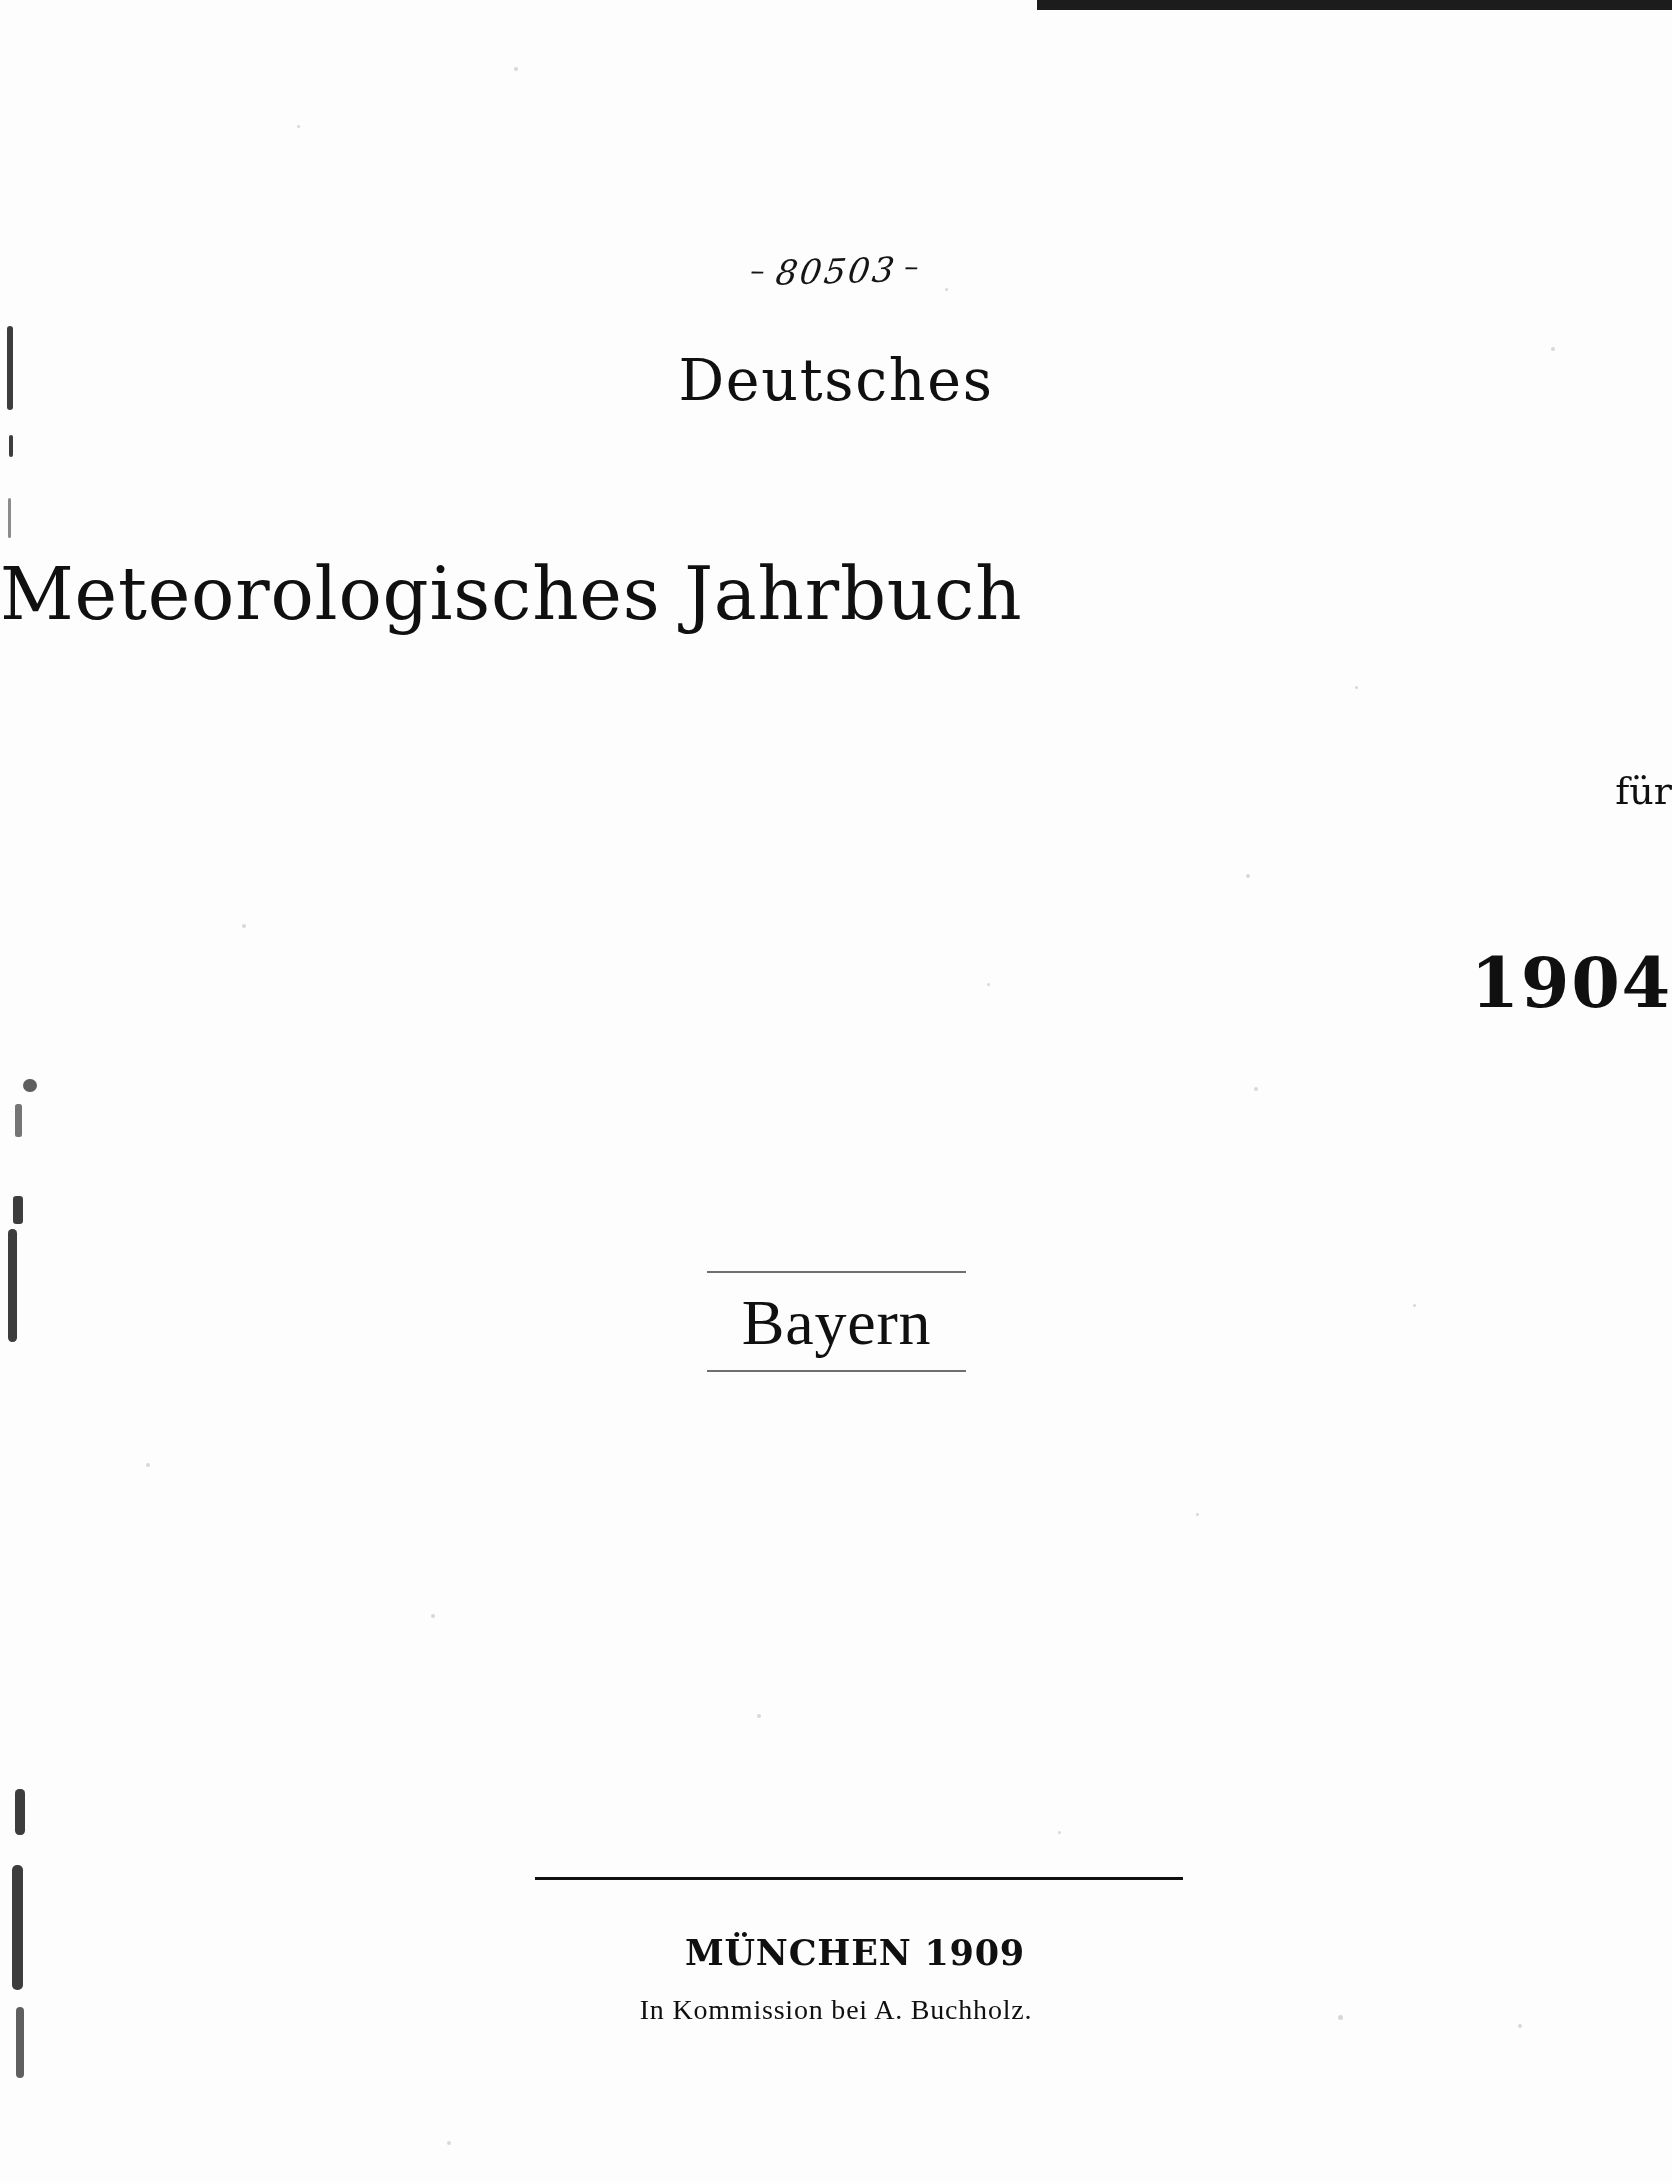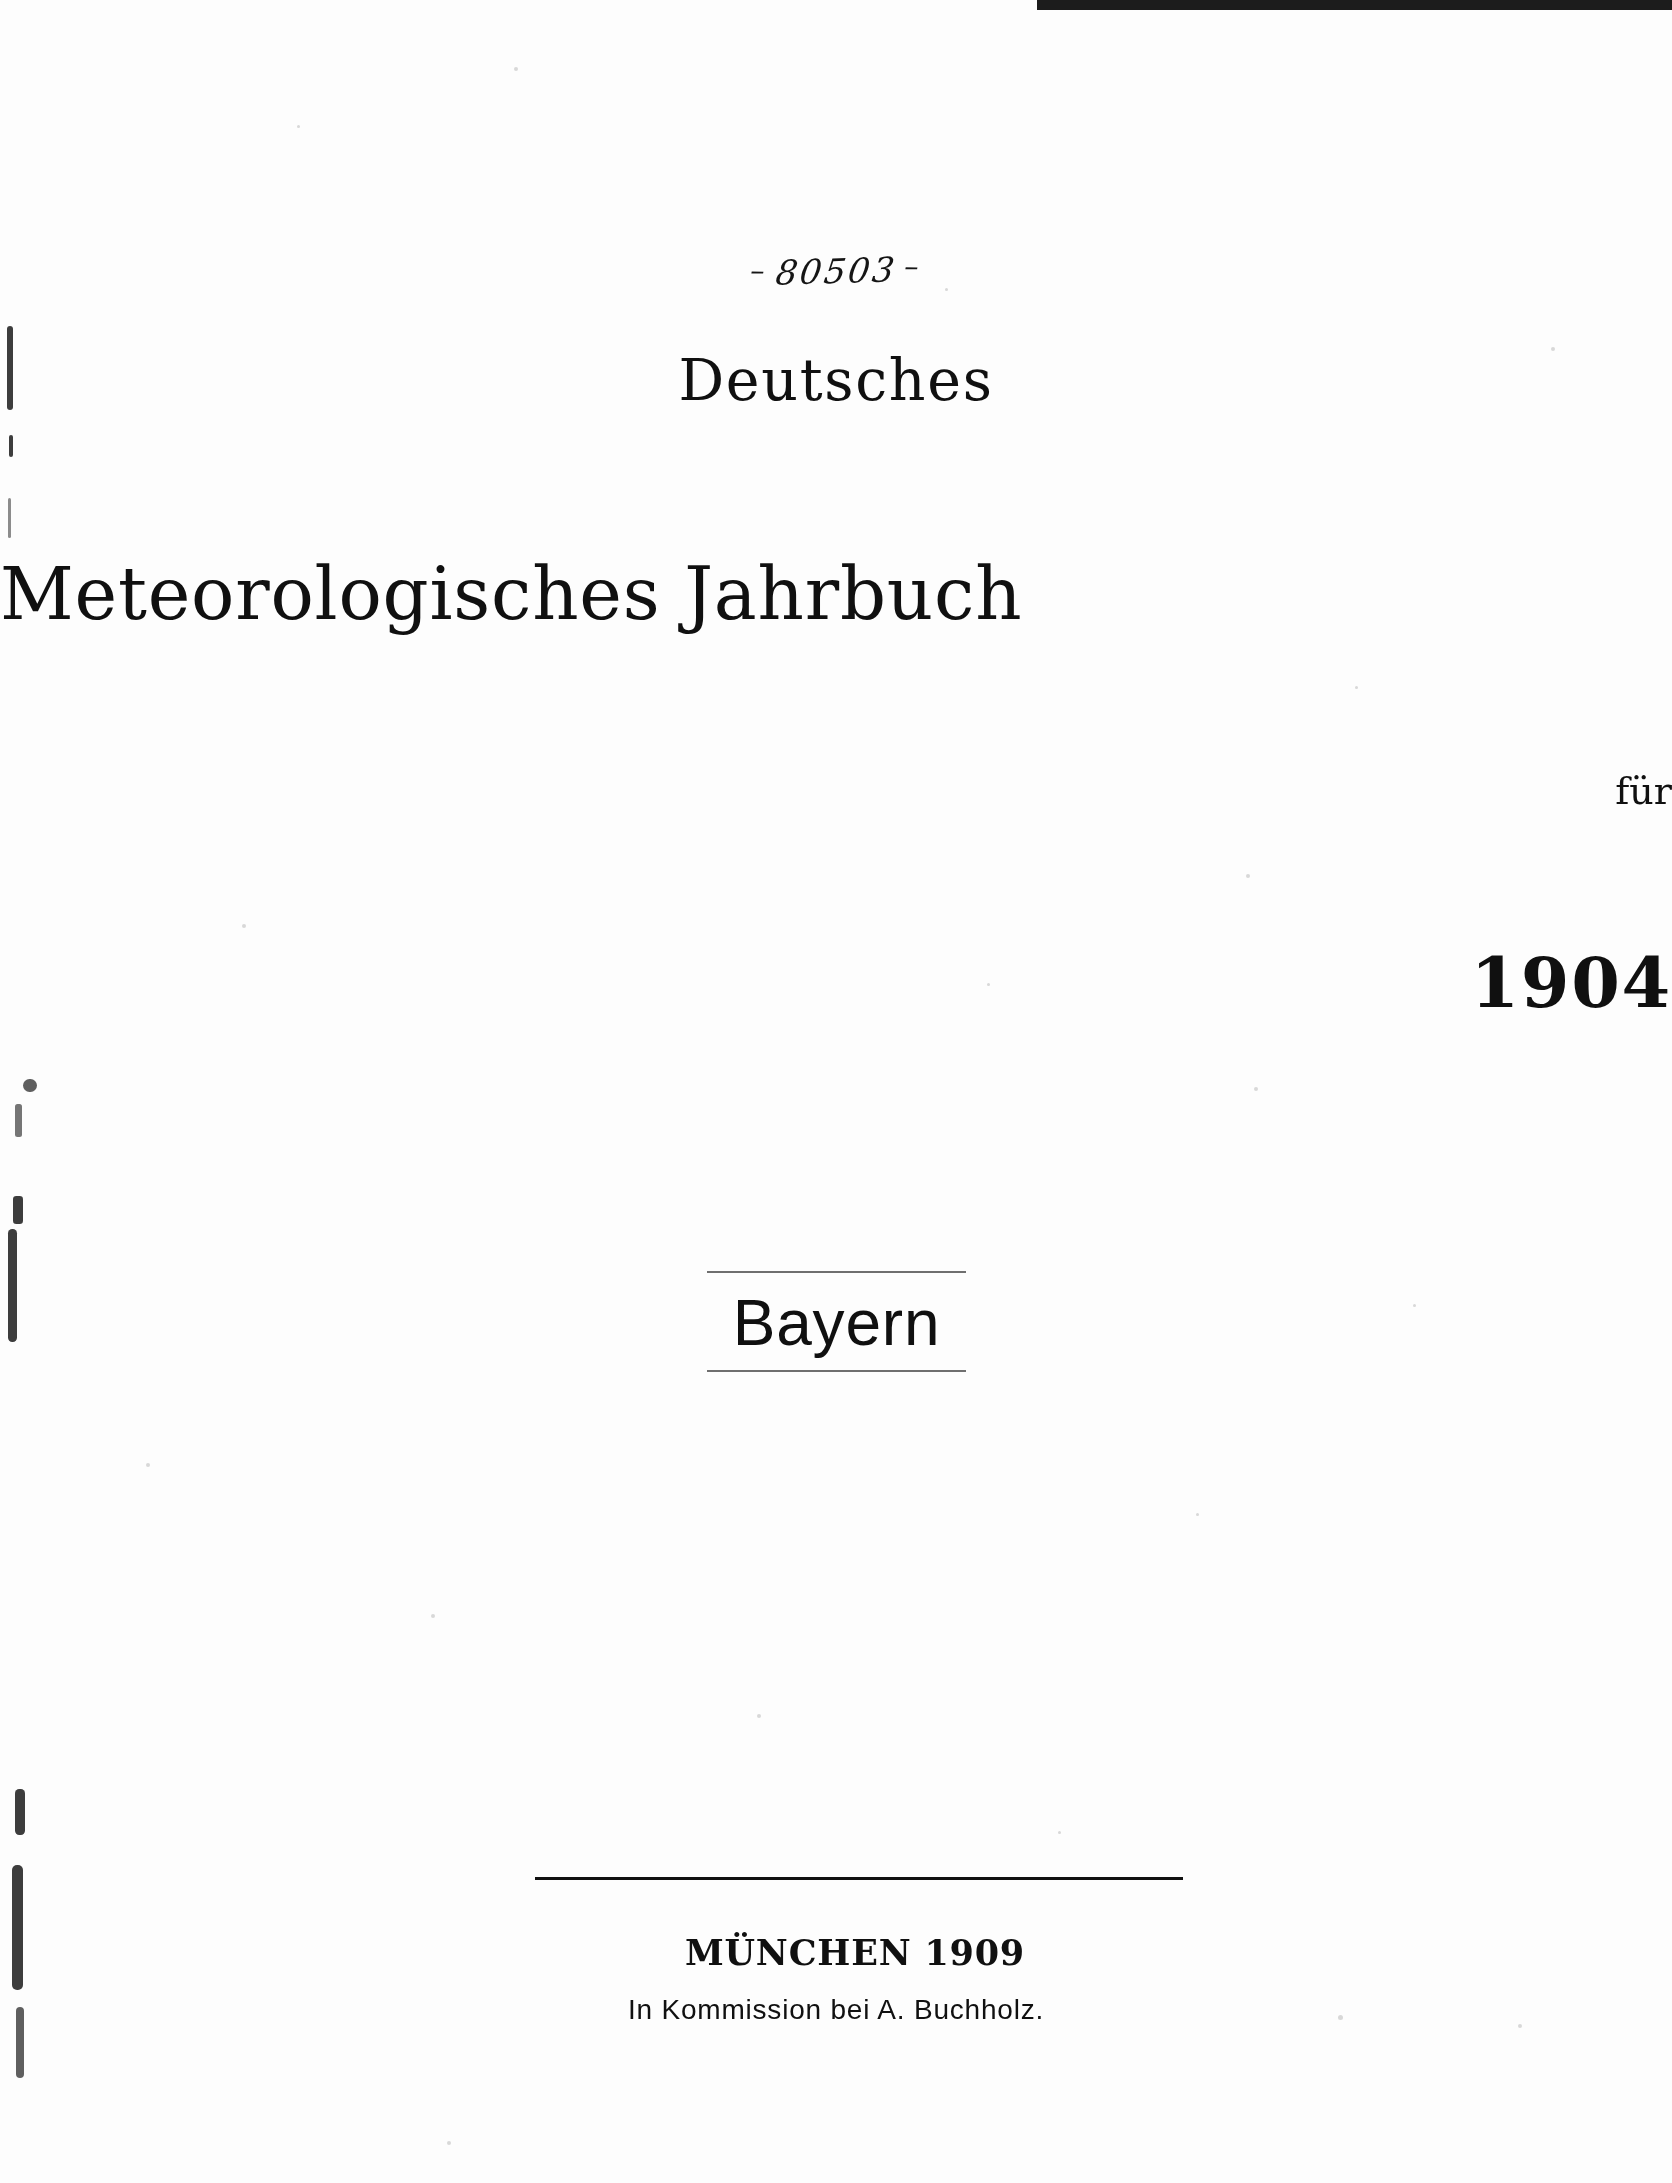--- a/index.html
+++ b/index.html
@@ -129,21 +129,21 @@
     width: 259px;
   }
   .region-rule {
     height: 1.7px;
     background: #6f6f6f;
     width: 100%;
   }
   .region-name {
     text-align: center;
     font-size: 64px;
-    font-family: Liberation Sans, sans-serif;
+    font-family: Liberation Serif, serif;
     padding: 13.4px 0 10px 0;
     letter-spacing: 0.8px;
   }
 
   
   .imprint-rule {
     position: absolute;
     top: 1877px;
     left: 535px;
     width: 648px;
@@ -164,21 +164,21 @@
     margin-left: 19px;
   }
 
   .imprint-commission {
     position: absolute;
     top: 1994px;
     left: 0;
     width: 100%;
     text-align: center;
     font-size: 28px;
-    font-family: Liberation Sans, sans-serif;
+    font-family: Liberation Serif, serif;
     letter-spacing: 0.8px;
   }
 </style>
 </head>
 <body>
 
 <div class="scan-page">
 
   <div class="top-band"></div>
 

